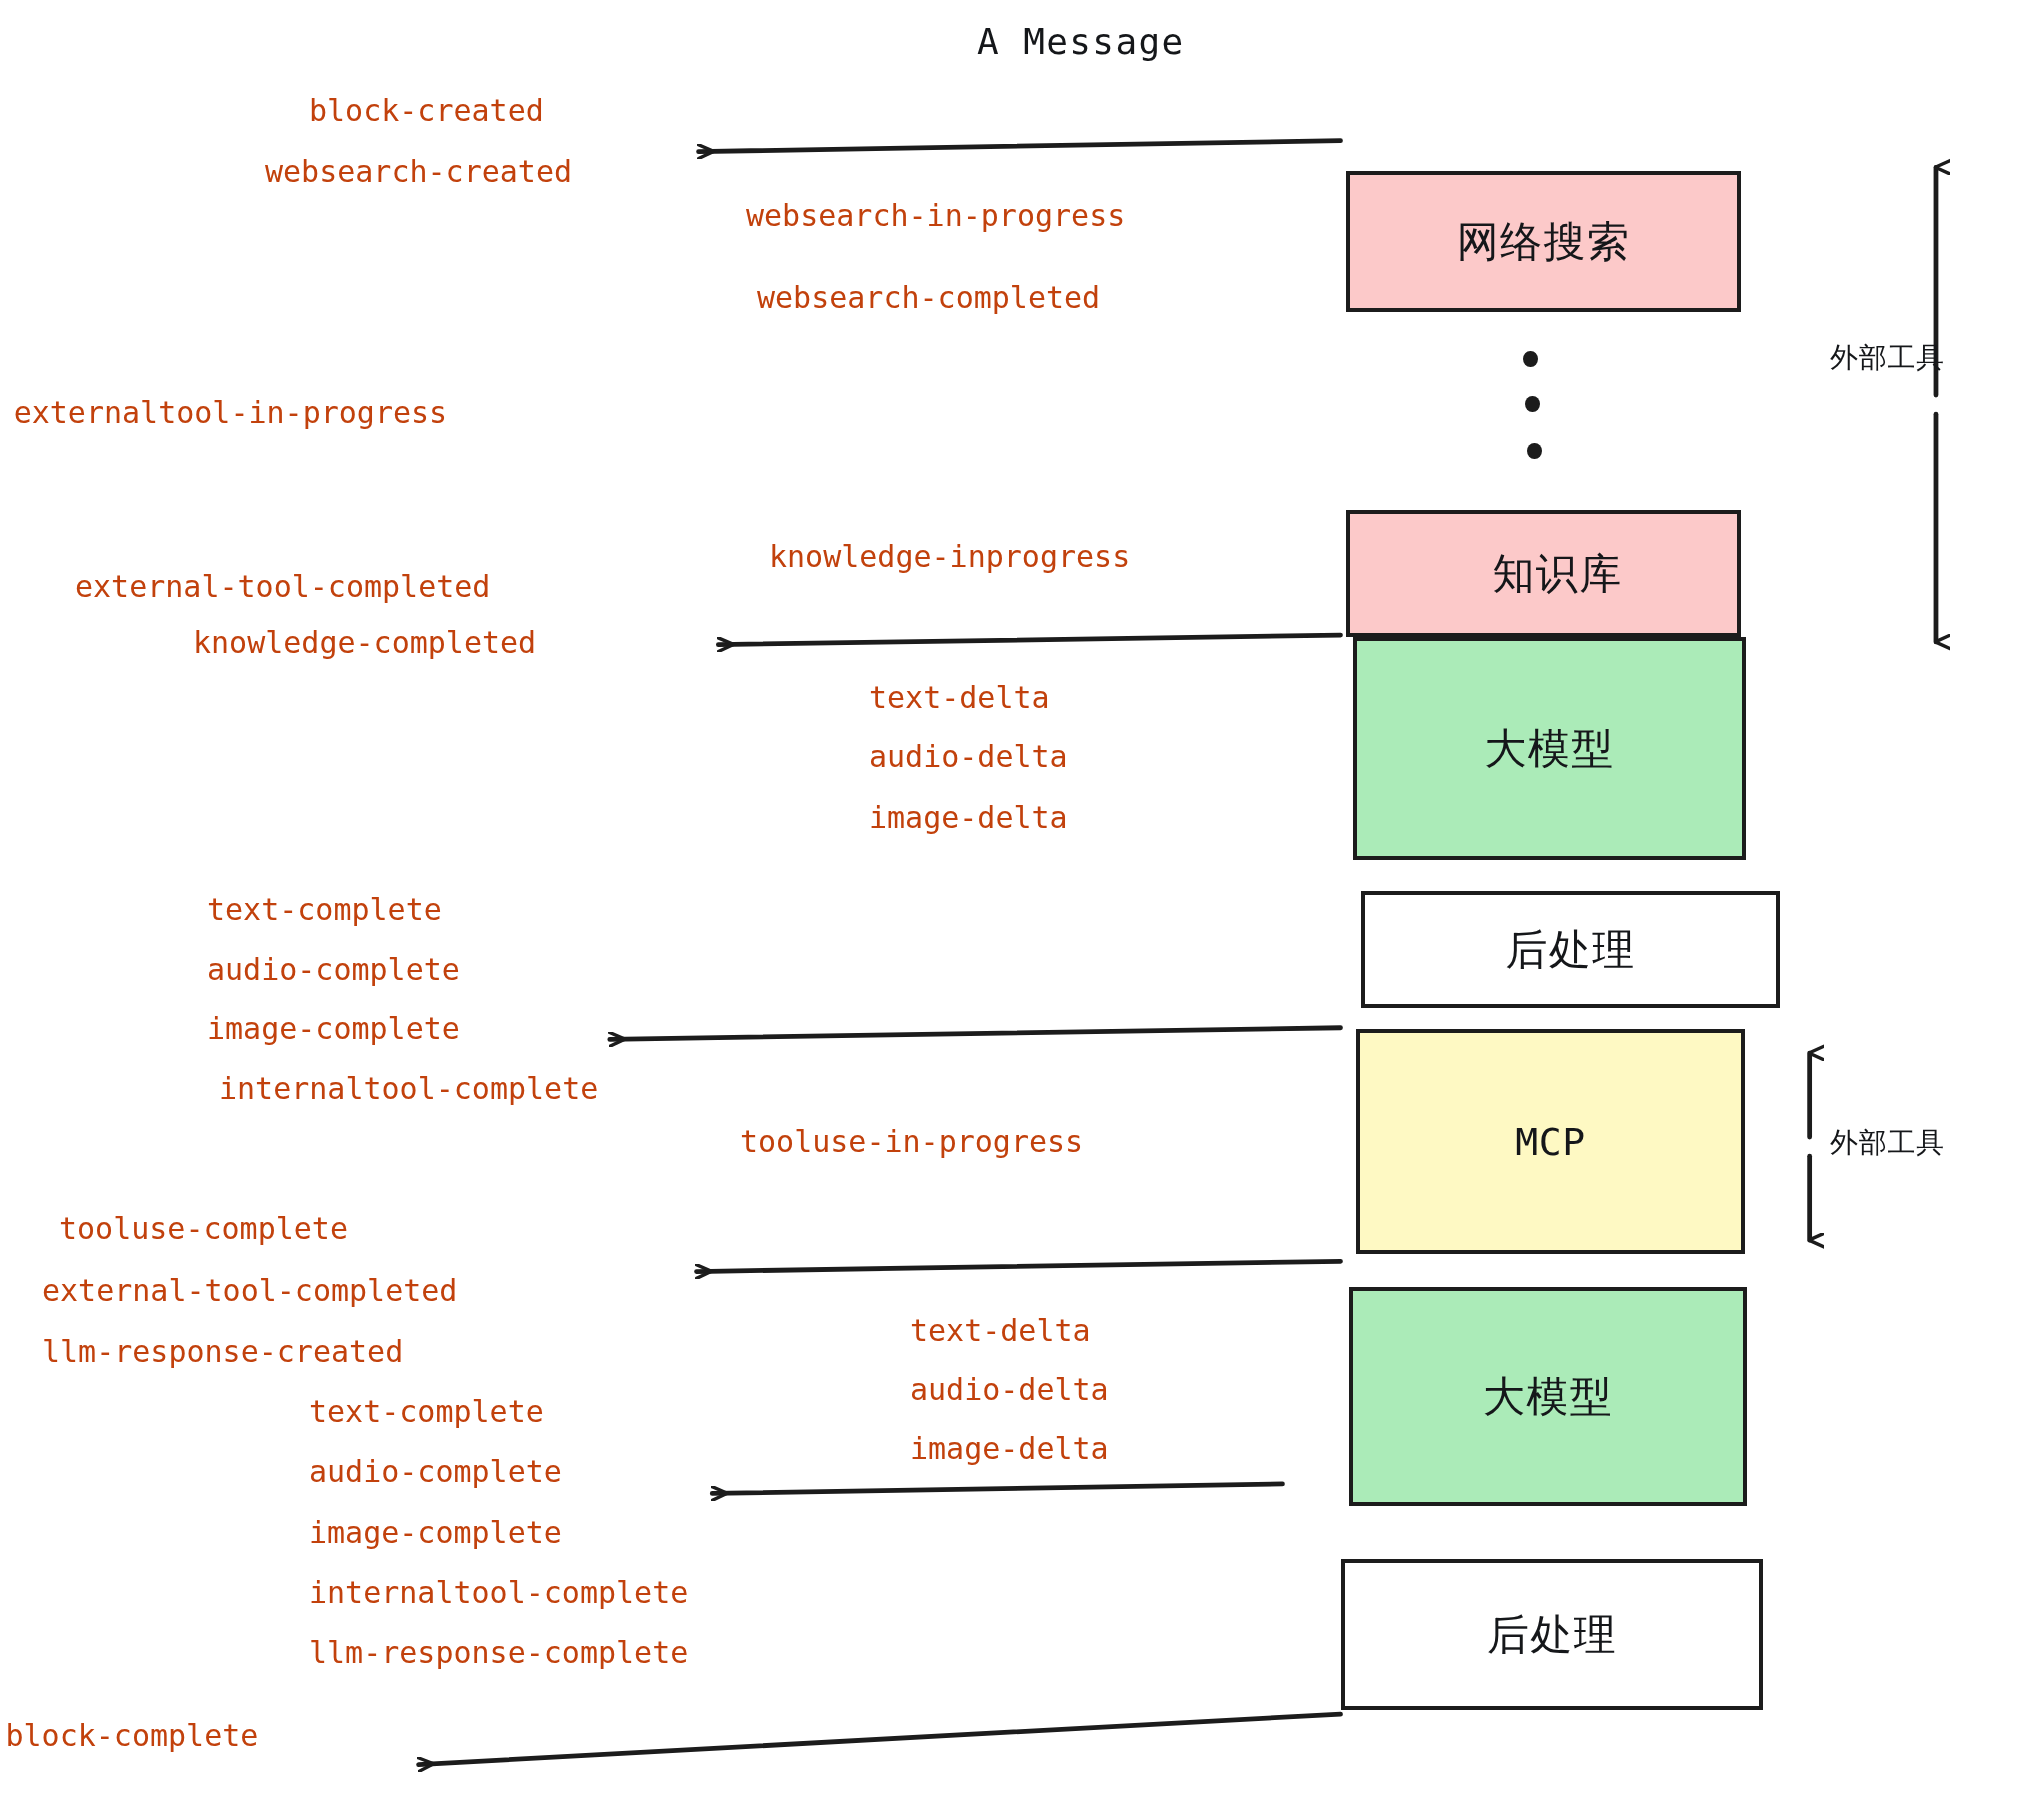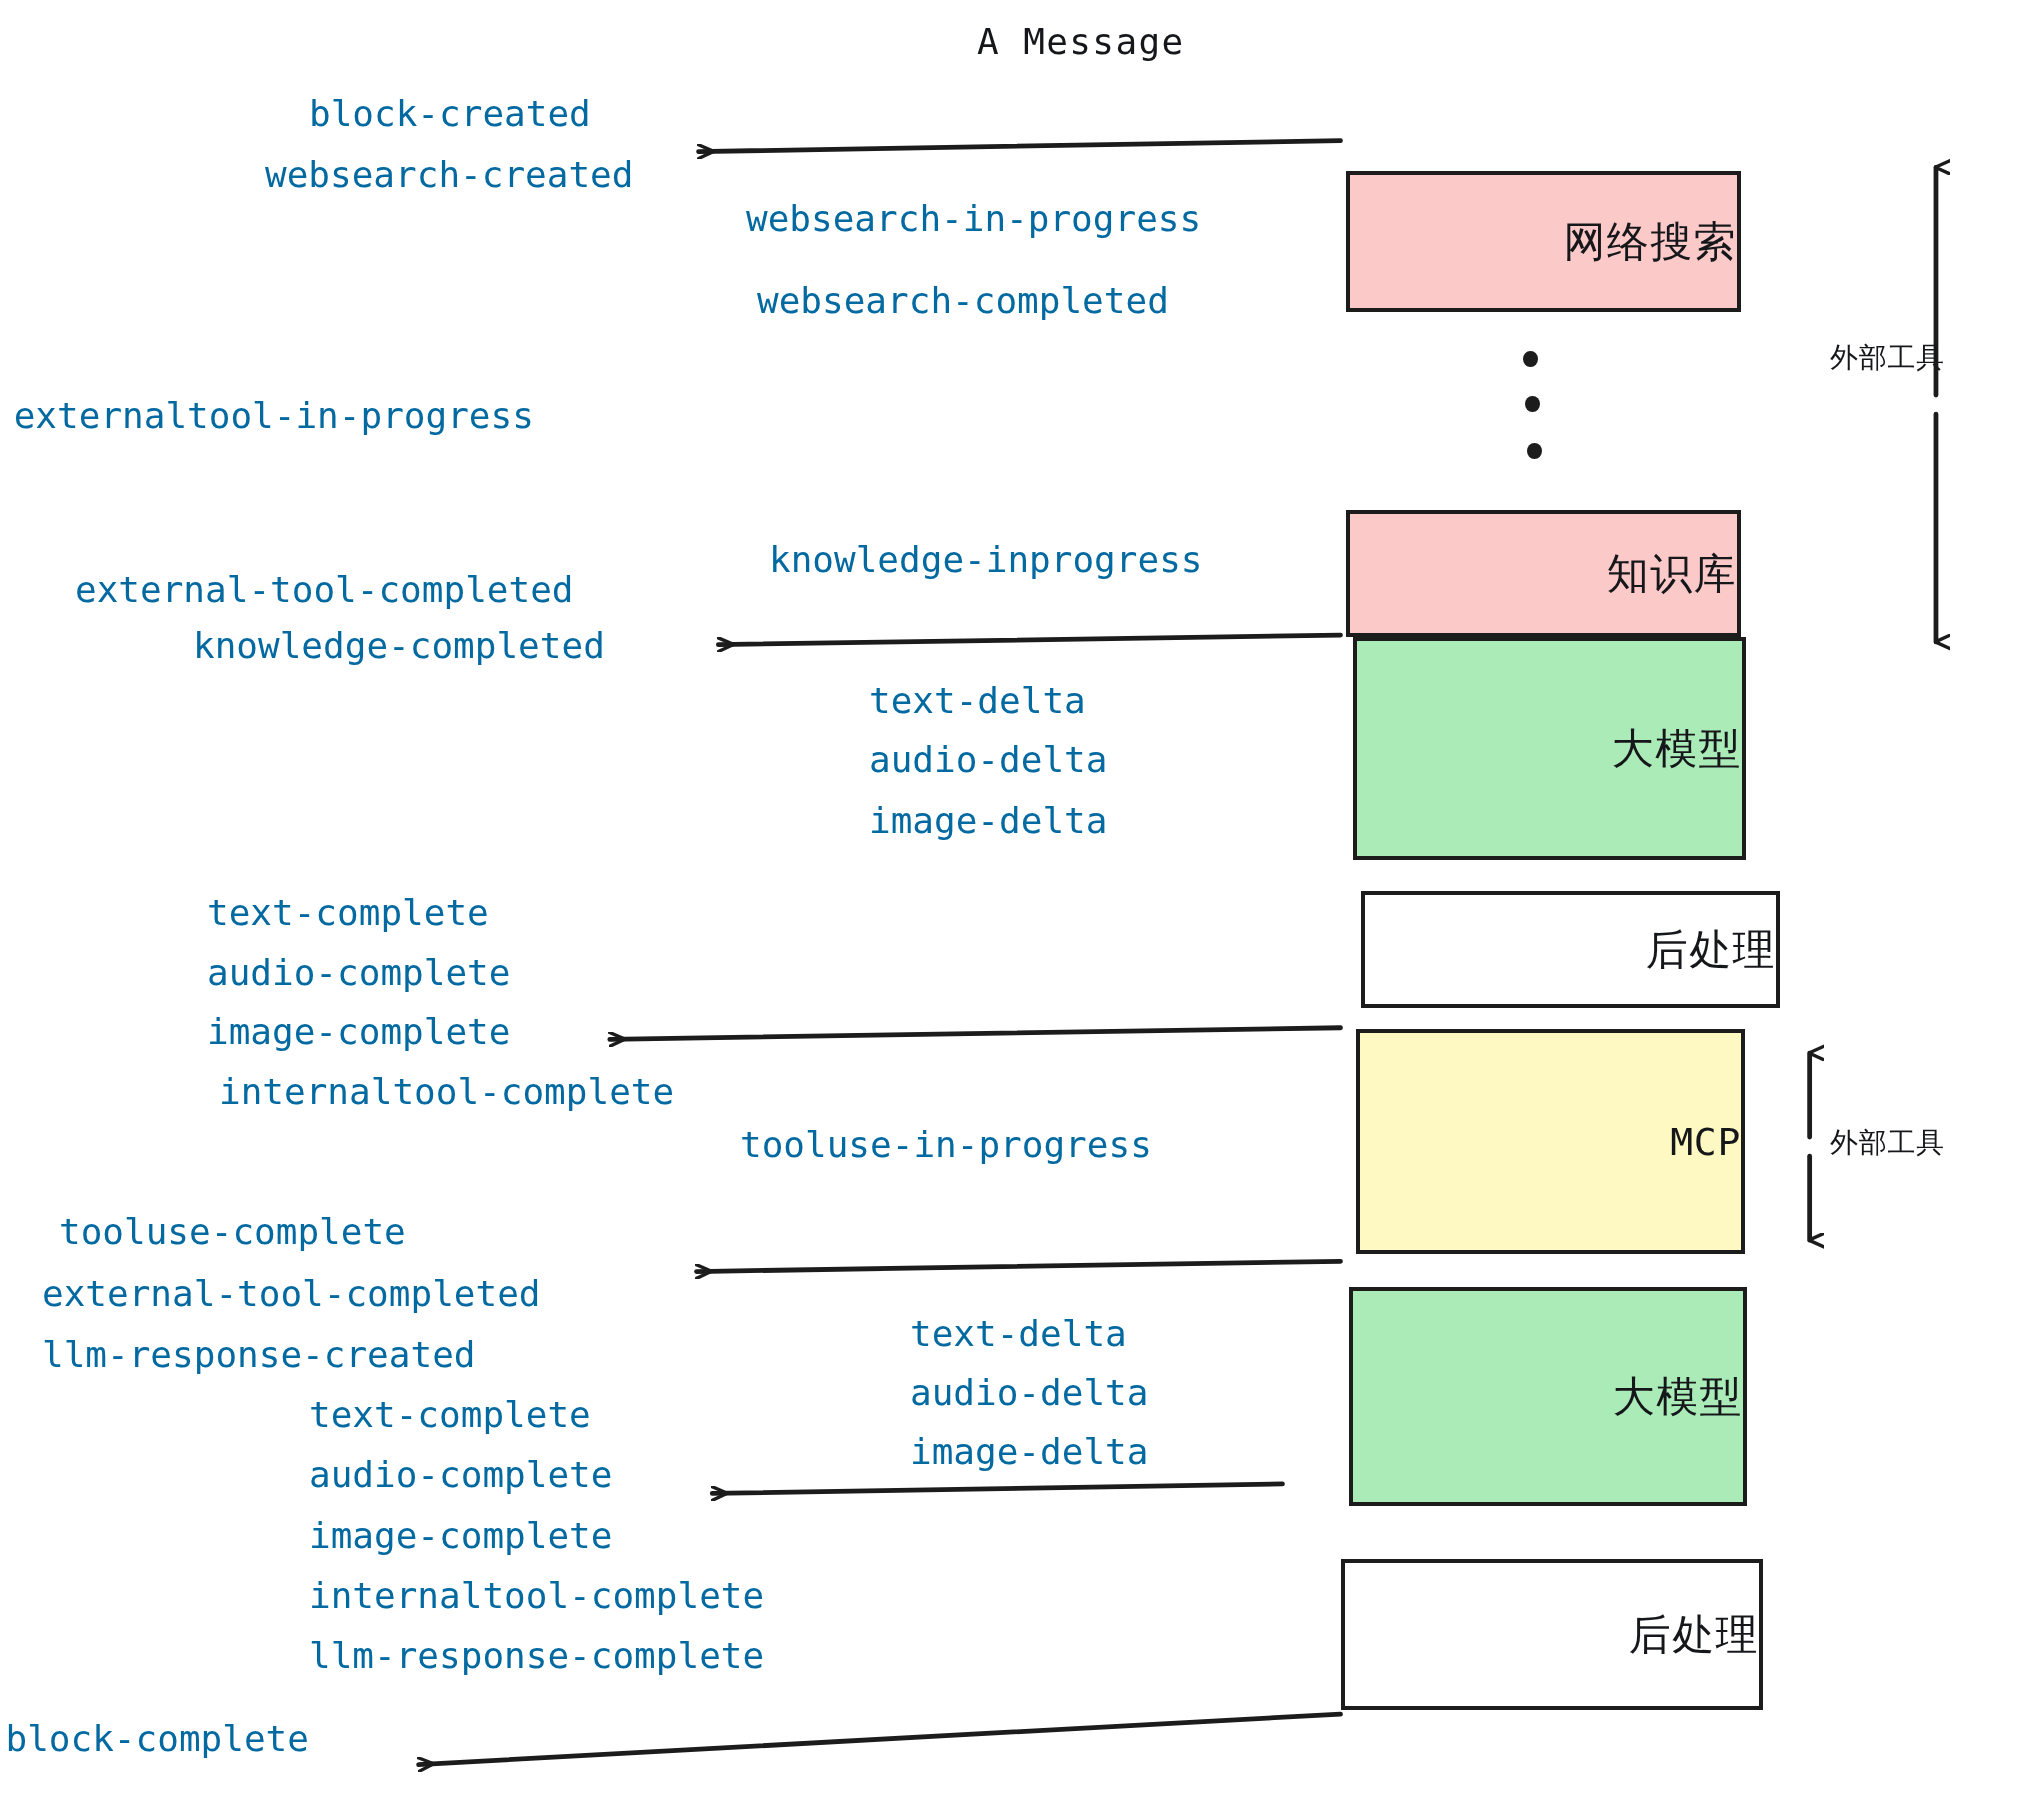--- a/index.html
+++ b/index.html
@@ -8,43 +8,43 @@
     width:2035px;height:1796px;
     position:relative;overflow:hidden;
   }
   #stage{position:absolute;left:0;top:0;width:2035px;height:1720px;}
   svg#canvas{position:absolute;left:0;top:0;width:2035px;height:1796px;}
 
   
   .evt{
     position:absolute;
     font-family:"DejaVu Sans Mono","Liberation Mono",monospace;
-    font-size:36px;
+    font-size:30px;
     line-height:1;
-    color:#0369a1;
+    color:#c2410c;
     white-space:pre;
     letter-spacing:0px;
   }
   
   .title{
     position:absolute;
     font-family:"DejaVu Sans Mono","Liberation Mono",monospace;
     font-size:36px;
     color:#15171a;
     white-space:pre;
     letter-spacing:1.4px;
   }
   
   .box{
     position:absolute;
     border:4.1px solid #1c1c1c;
     box-sizing:border-box;
     display:flex;
     align-items:center;
-    justify-content:flex-end;
+    justify-content:center;
     font-family:"DejaVu Sans","Liberation Sans",sans-serif;
     color:#15171a;
   }
   .box .bx-label{
     font-size:42px;
     letter-spacing:1.4px;
     line-height:1;
     white-space:pre;
   }
   .box.latin .bx-label{

